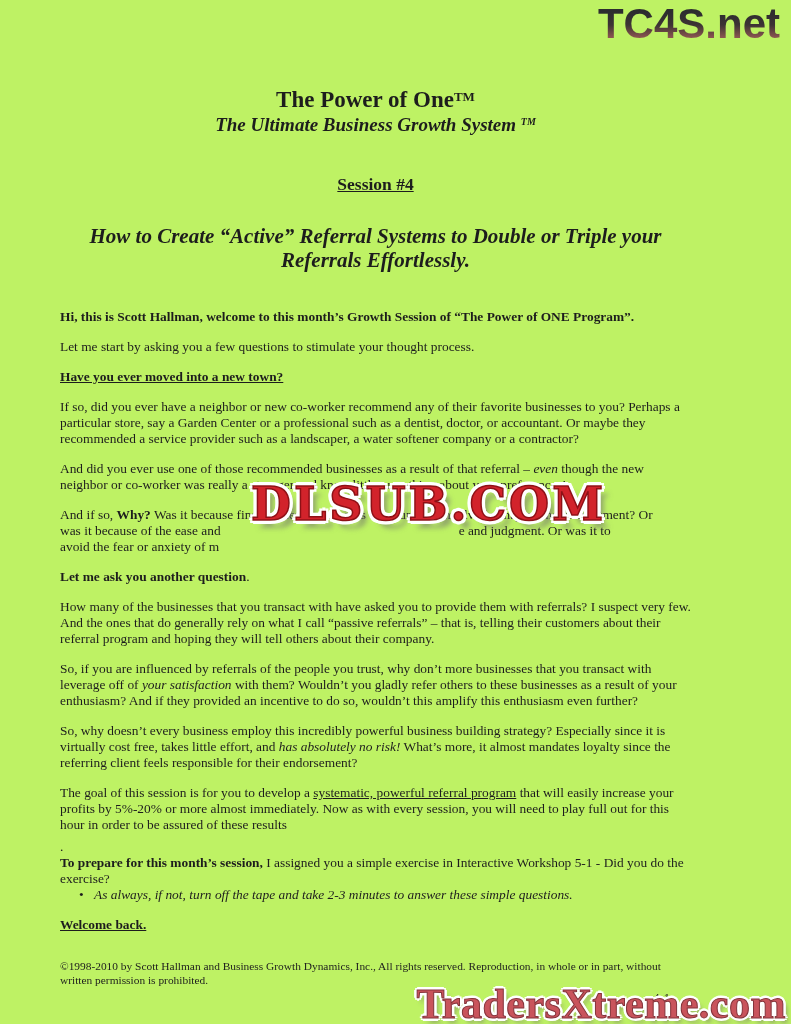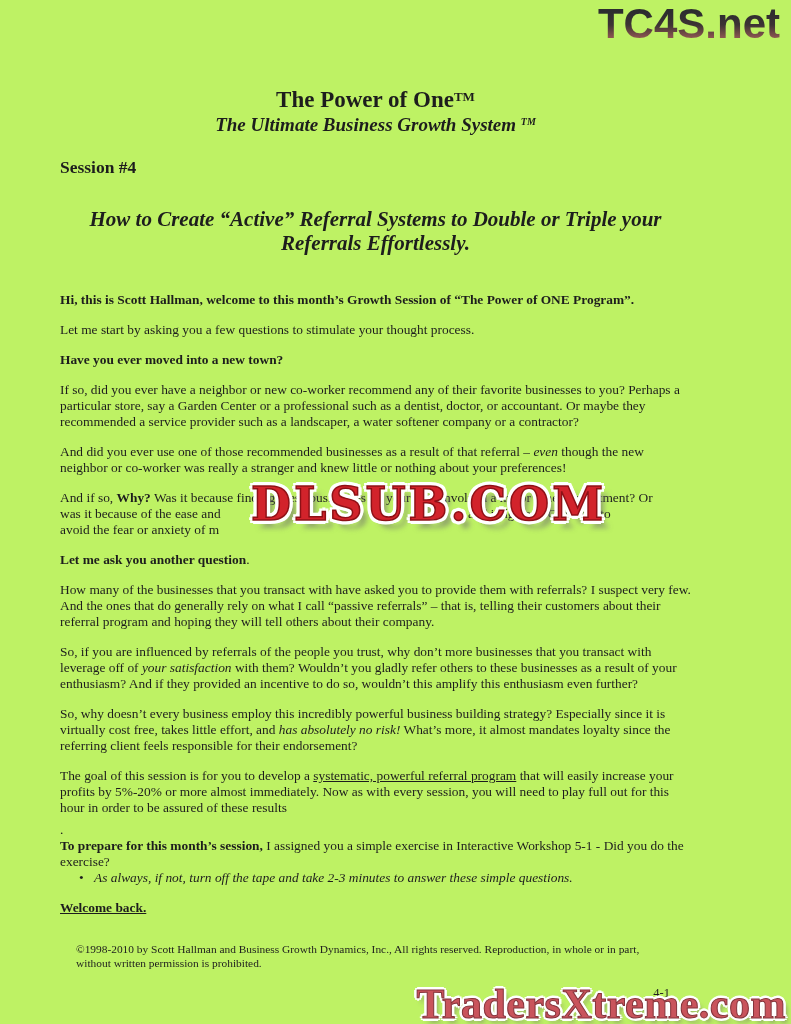--- a/index.html
+++ b/index.html
@@ -40,52 +40,52 @@
       -3px 0 0 #fff, 3px 0 0 #fff, 0 -3px 0 #fff, 0 3px 0 #fff,
       4px 5px 4px rgba(110,110,110,0.55);
   }
 
   
   .doc { position:relative; z-index:1; padding:87px 100px 0 60px; }
   .doc h1 { margin:0; text-align:center; font-size:23px; font-weight:bold; }
   .doc h1 sup { font-size:13px; vertical-align:6px; letter-spacing:0; }
   .doc h2 { margin:1px 0 0; text-align:center; font-size:19px; font-weight:bold; font-style:italic; }
   .doc h2 sup { font-size:10px; vertical-align:6px; font-style:italic; }
-  .doc h3 { margin:21px 0 0; font-size:17.5px; font-weight:bold; }
+  .doc h3 { margin:38px 0 0; text-align:center; font-size:17.5px; font-weight:bold; text-decoration:underline; }
   .doc h4 { margin:29px auto 0; max-width:600px; text-align:center; font-size:21px; font-weight:bold; font-style:italic; line-height:24px; }
 
   #paragraphs { margin-top:37px; font-size:13.4px; line-height:16px; }
   .para { margin:14px 0 0; }
   .para.compact { margin:0; }
   .para.gap-small { margin:6px 0 0; }
   .gap { display:inline-block; width:238px; }
   .bullet { position:relative; padding-left:34px; }
   .bullet .marker { position:absolute; left:19px; top:0; font-style:normal; }
 
   .footer { margin-top:27px; font-size:11.4px; line-height:13.8px; }
-  .footer .copyright { margin:16px;font-family:Liberation Serif, serif; }
+  .footer .copyright { margin:0;font-family:Liberation Serif, serif; }
   .footer .pagenum { margin:4px 0 0; text-align:right; padding-right:21px; font-size:12.5px; }
 </style>
 </head>
 <body>
 
 <div class="page">
 
   <div class="wm-top">TC4S.net</div>
 
   <div class="doc">
     <h1><span>The Power of One</span><sup>TM</sup></h1>
     <h2><span>The Ultimate Business Growth System </span><sup>TM</sup></h2>
     <h3>Session #4</h3>
     <h4>How to Create “Active” Referral Systems to Double or Triple your Referrals Effortlessly.</h4>
 
     <div id="paragraphs">
         <p class="para"><span style="font-weight: bold; text-align: right;">Hi, this is Scott Hallman, welcome to this month’s Growth Session of “The Power of ONE Program”.</span></p>
         <p class="para"><span>Let me start by asking you a few questions to stimulate your thought process.</span></p>
-        <p class="para"><span style="font-weight: bold;">Have you ever moved into a new town?</span></p>
+        <p class="para"><span style="font-weight: bold; text-decoration: underline;">Have you ever moved into a new town?</span></p>
         <p class="para"><span>If so, did you ever have a neighbor or new co-worker recommend any of their favorite businesses to you? Perhaps a particular store, say a Garden Center or a professional such as a dentist, doctor, or accountant. Or maybe they recommended a service provider such as a landscaper, a water softener company or a contractor?</span></p>
         <p class="para"><span>And did you ever use one of those recommended businesses as a result of that referral – </span><span style="font-style: italic;">even</span><span> though the new neighbor or co-worker was really a stranger and knew little or nothing about your preferences!</span></p>
         <p class="para"><span>And if so, </span><span style="font-weight: bold;">Why?</span><span>  Was it because finding these businesses on your own involved a major time commitment? Or</span><br><span>was it because of the ease and</span><span class="gap"></span><span>e and judgment. Or was it to</span><br><span>avoid the fear or anxiety of m</span></p>
         <p class="para"><span style="font-weight: bold;">Let me ask you another question</span><span>.</span></p>
         <p class="para"><span>How many of the businesses that you transact with have asked you to provide them with referrals? I suspect very few.   And the ones that do generally rely on what I call “passive referrals” – that is, telling their customers about their referral program and hoping they will tell others about their company.</span></p>
         <p class="para"><span>So, if you are influenced by referrals of the people you trust, why don’t more businesses that you transact with leverage off of </span><span style="font-style: italic;">your satisfaction</span><span> with them? Wouldn’t you gladly refer others to these businesses as a result of your enthusiasm? And if they provided an incentive to do so, wouldn’t this amplify this enthusiasm even further?</span></p>
         <p class="para"><span>So, why doesn’t every business employ this incredibly powerful business building strategy?  Especially since it is virtually cost free, takes little effort, and </span><span style="font-style: italic;">has absolutely no risk!</span><span> What’s more, it almost mandates loyalty since the referring client feels responsible for their endorsement?</span></p>
         <p class="para"><span>The goal of this session is for you to develop a </span><span style="text-decoration: underline;">systematic, powerful referral program</span><span> that will easily increase your profits by 5%-20% or more almost immediately. Now as with every session, you will need to play full out for this hour in order to be assured of these results</span></p>
         <p class="para gap-small"><span>.</span></p>
         <p class="para compact"><span style="font-weight: bold;">To prepare for this month’s session,</span><span> I assigned you a simple exercise in Interactive Workshop 5-1 - Did you do the exercise?</span></p>

